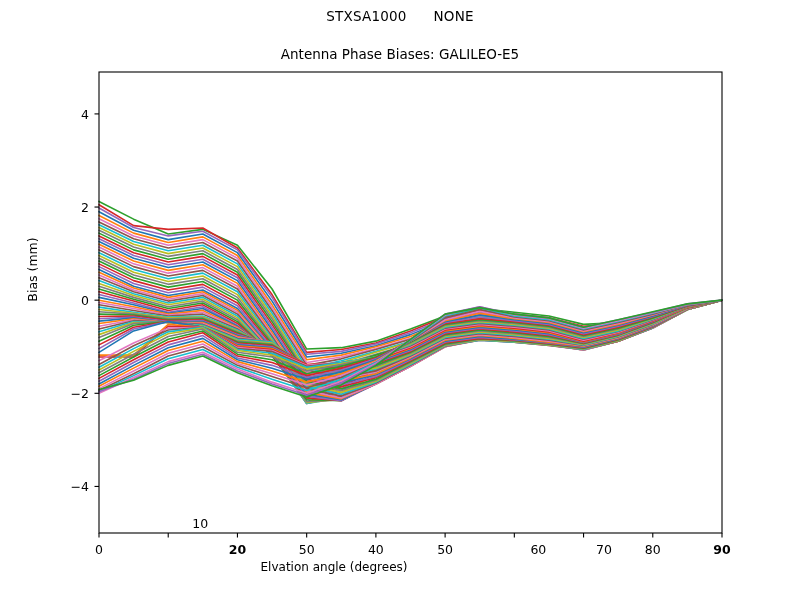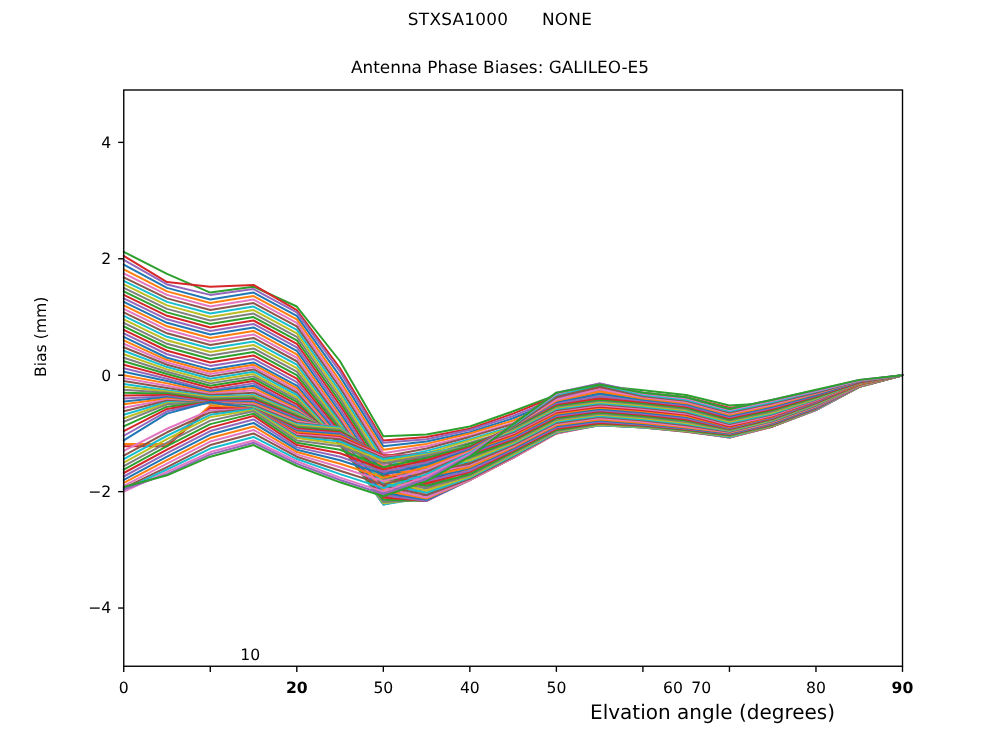--- a/index.html
+++ b/index.html
@@ -44,22 +44,22 @@
   .plot-svg {
     position: absolute;
     left: 0;
     top: 0;
   }
   .xlabel {
     position: absolute;
     left: 0;
     top: 560px;
     width: 668px;
-    text-align: right;
-    font-size: 16px;
+    text-align: center;
+    font-size: 12px;
     color: #000;
   }
   .ylabel {
     position: absolute;
     left: -38px;
     top: 262px;
     width: 140px;
     text-align: center;
     font-size: 12.5px;
     color: #000;
@@ -180,21 +180,21 @@
   </svg>
 
   <div id="tick-layer">
       <div class="tick-label xtick-label" style="left: 99px; top: 542px;">0</div>
       <div class="tick-label xtick-label" style="left: 168.222px; top: 516px; margin-left: 32px;">10</div>
       <div class="tick-label xtick-label" style="left: 237.444px; top: 542px; font-weight: bold;">20</div>
       <div class="tick-label xtick-label" style="left: 306.667px; top: 542px;">50</div>
       <div class="tick-label xtick-label" style="left: 375.889px; top: 542px; text-align: right;">40</div>
       <div class="tick-label xtick-label" style="left: 445.111px; top: 542px;">50</div>
       <div class="tick-label xtick-label" style="left: 514.333px; top: 542px; margin-left: 24px;">60</div>
-      <div class="tick-label xtick-label" style="left: 561px; top: 542px;">70</div>
+      <div class="tick-label xtick-label" style="left: 604px; top: 542px;">70</div>
       <div class="tick-label xtick-label" style="left: 652.778px; top: 542px; text-align: center;">80</div>
       <div class="tick-label xtick-label" style="left: 722px; top: 542px; font-weight: bold;">90</div>
       <div class="tick-label ytick-label" style="left: 57px; width: 32px; top: 113.909px;">4</div>
       <div class="tick-label ytick-label" style="left: 57px; width: 32px; top: 207.04px;">2</div>
       <div class="tick-label ytick-label" style="left: 57px; width: 32px; top: 300.172px;">0</div>
       <div class="tick-label ytick-label" style="left: 57px; width: 32px; top: 393.303px;">−2</div>
       <div class="tick-label ytick-label" style="left: 57px; width: 32px; top: 486.434px;">−4</div>
     </div>
 
   <div class="xlabel">Elvation angle (degrees)</div>

